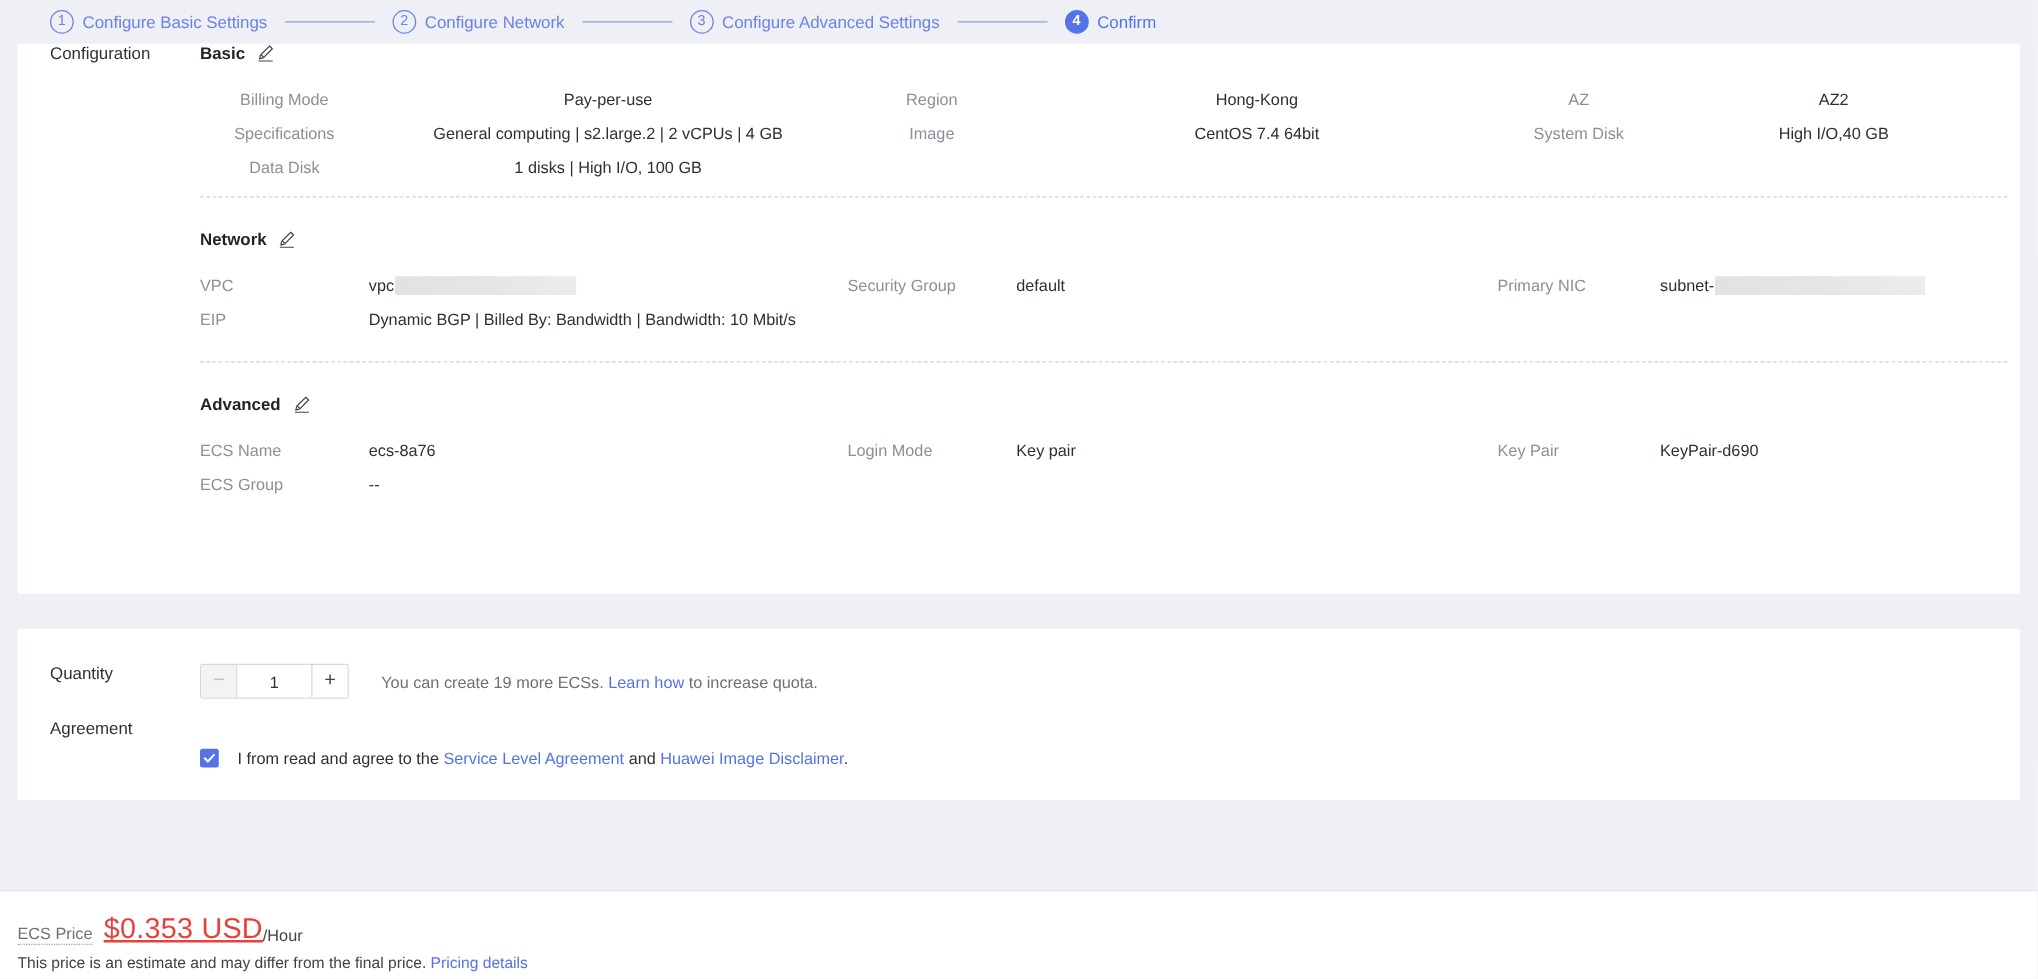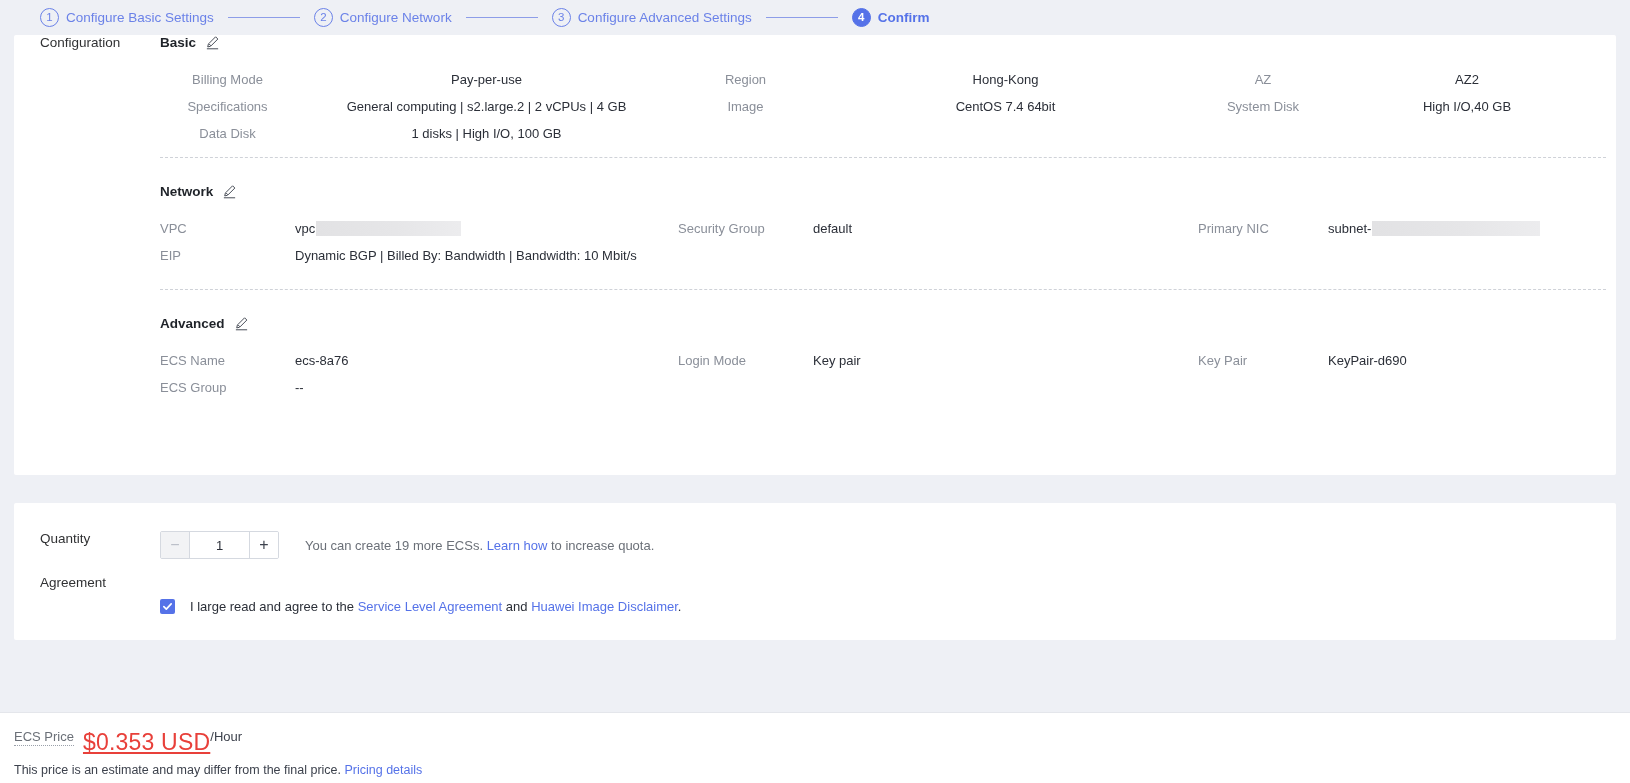--- a/index.html
+++ b/index.html
@@ -22,21 +22,21 @@
   }
   .step { display: flex; align-items: center; gap: 7px; white-space: nowrap; }
   .step-num {
     width: 19px; height: 19px; border-radius: 50%;
     display: flex; align-items: center; justify-content: center;
     font-size: 11.5px; line-height: 1;
     border: 1px solid #6b82e8; color: #6b82e8; background: transparent;
   }
   .step.active .step-num { background: #5572e8; border-color: #5572e8; color: #fff; font-weight: 600; }
   .step-label { color: #6b82e8; }
-  .step.active .step-label { color: #5572e8; font-weight: 700; }
+  .step.active .step-label { color: #5572e8; font-weight: 400; }
   .step-line { width: 72px; height: 1px; background: #8d9de8; margin: 0 14px; flex: none; }
 
   
   .card { background: #fff; margin: 0 14px; border-radius: 2px; }
   #config-card { padding: 0 0 32px 0; min-height: 440px; }
   #order-card { margin-top: 28px; padding-bottom: 26px; }
 
   .section-row { display: flex; }
   .row-label {
     width: 146px; flex: none; padding-left: 26px;
@@ -91,21 +91,21 @@
   }
   .cbx svg { display: block; }
   .agree-text { margin-left: 15px; }
 
   
   .footer {
     position: absolute; left: 0; right: 0; bottom: 0; height: 71px;
     background: #fff; border-top: 1px solid #e4e6eb;
     padding: 16px 0 0 14px;
   }
-  .price-line { display: flex; align-items: flex-start; }
+  .price-line { display: flex; align-items: flex-end; }
   .price-label {
     font-size: 13px; color: #6b7078;
     border-bottom: 1px dotted #9aa0aa; padding-bottom: 1px;
   }
   .price-amount { font-size: 23px; color: #e8403a; margin-left: 9px; letter-spacing: .2px; text-decoration: underline; }
   .price-unit { font-size: 13px; color: #3d424d; }
   .price-note { margin-top: 7px; font-size: 12.5px; color: #3d424d; }
 </style>
 </head>
 <body>
@@ -260,21 +260,21 @@
   <div class="section-row" style="margin-top:16px;">
     <div class="row-label">Agreement</div>
     <div class="section-body">
       <div class="agree-line">
         <div class="cbx">
           <svg width="11" height="11" viewBox="0 0 12 12">
             <polyline points="2,6.2 4.7,8.9 10,3.2" fill="none" stroke="#fff" stroke-width="1.8" stroke-linecap="round" stroke-linejoin="round"></polyline>
           </svg>
         </div>
         <div class="agree-text">
-          <span>I large read and agree to the </span><span class="lnk">Service Level Agreement</span><span> and </span><span class="lnk">Huawei Image Disclaimer</span><span>.</span>
+          <span>I from read and agree to the </span><span class="lnk">Service Level Agreement</span><span> and </span><span class="lnk">Huawei Image Disclaimer</span><span>.</span>
         </div>
       </div>
     </div>
   </div>
 </div>
 
 <div class="footer">
   <div class="price-line">
     <span class="price-label">ECS Price</span>
     <span class="price-amount">$0.353 USD</span>

